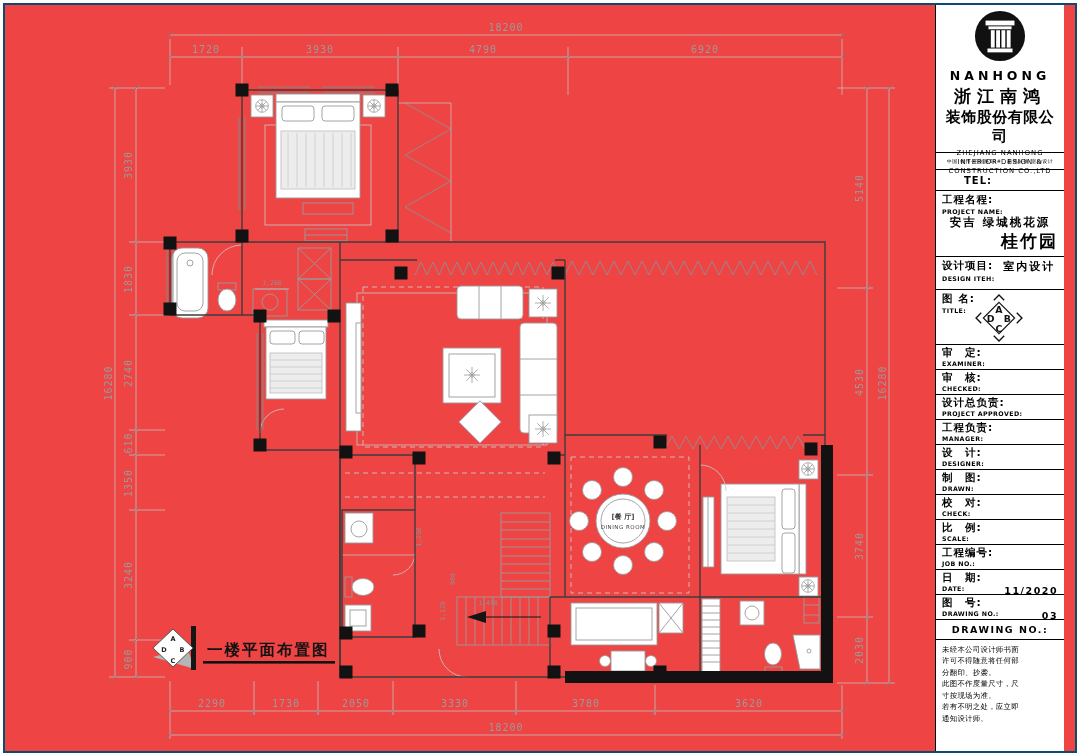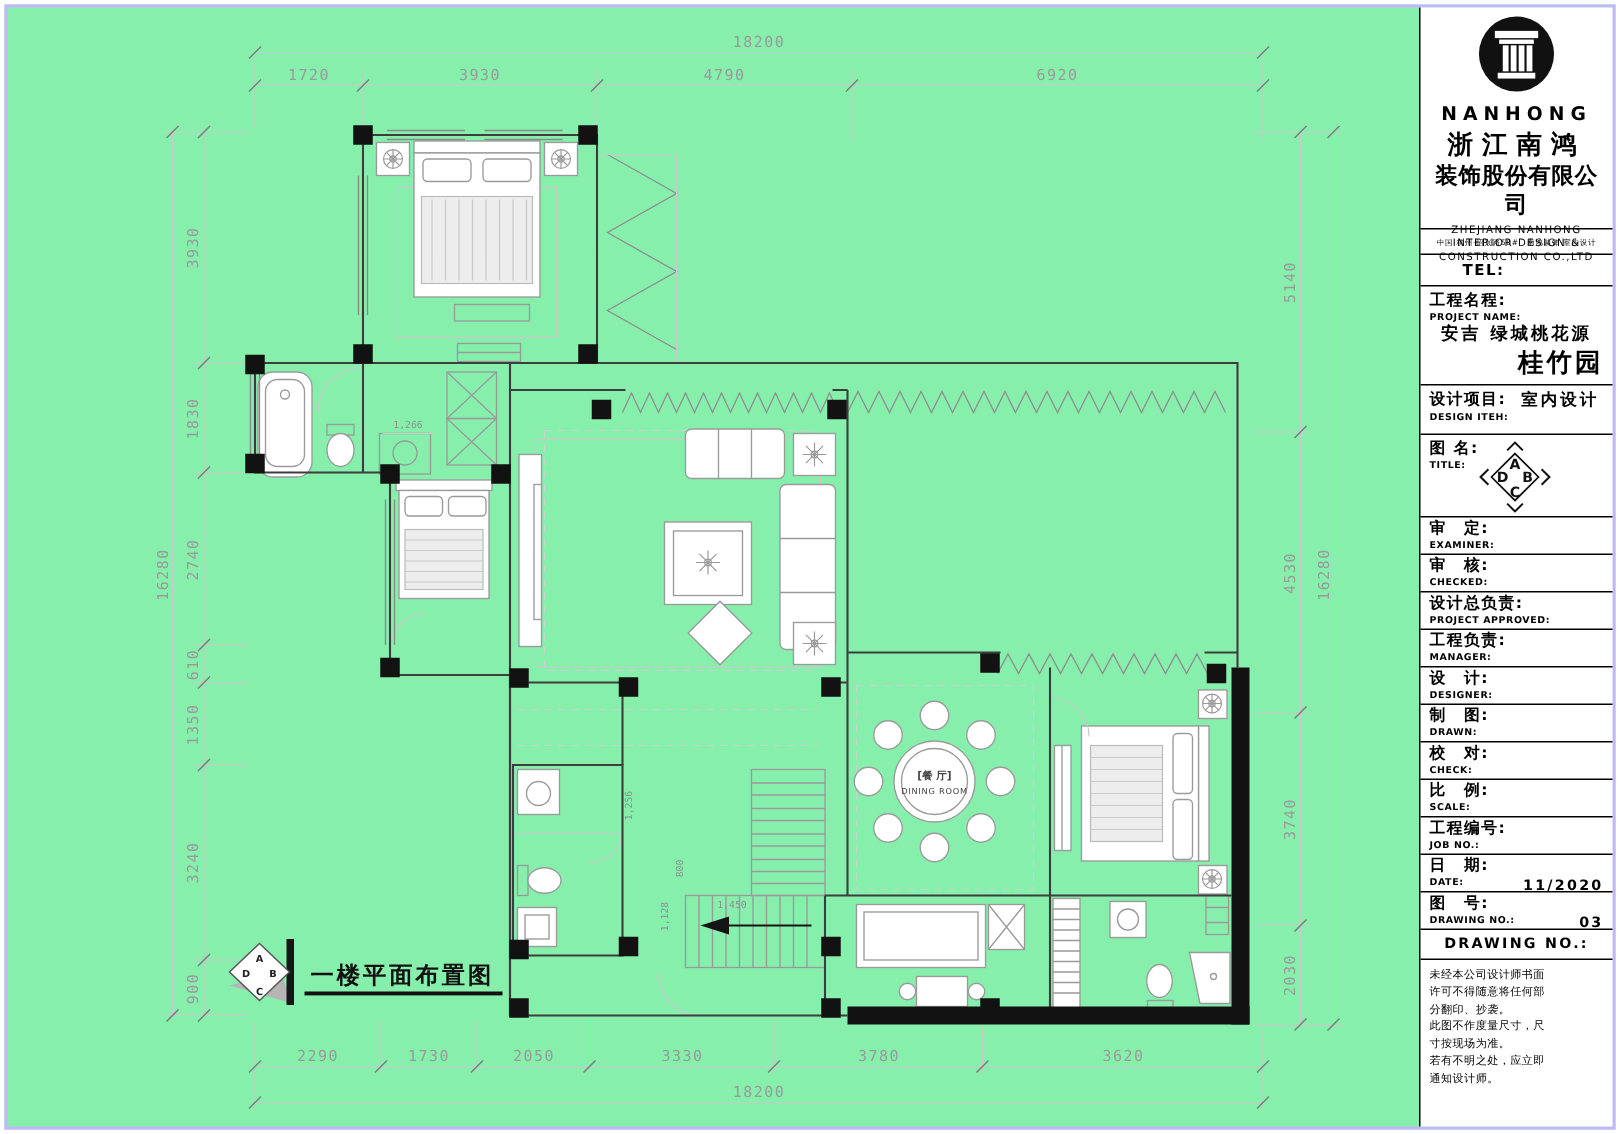--- a/index.html
+++ b/index.html
@@ -1,21 +1,21 @@
 <!DOCTYPE html>
 <html><head>
 <meta charset="utf-8">
 <style>
   html,body{margin:0;padding:0}
   body{width:1080px;height:756px;background:#fff;position:relative;overflow:hidden;
        font-family:"DejaVu Sans","Liberation Sans",sans-serif;color:#000}
-  .sheet{position:absolute;left:3px;top:3px;right:3px;bottom:3px;border:2px solid #c4b5fd;background:#86efac}
+  .sheet{position:absolute;left:3px;top:3px;right:3px;bottom:3px;border:2px solid #0c4a6e;background:#ef4444}
   .plan-svg{position:absolute;left:0;top:0}
   
-  .tb{position:absolute;top:0;right:0;bottom:0;width:129px;border-left:1.5px solid #000;
+  .tb{position:absolute;top:0;right:11px;bottom:0;width:129px;border-left:1.5px solid #000;
       display:flex;flex-direction:column;background:#fff;box-sizing:border-box}
   .tb-sec{border-bottom:1px solid #000;box-sizing:border-box;padding:2px 6px;flex:0 0 auto}
   .s-logo{height:148px;text-align:center;padding-top:5px}
   .brand{font-size:12.5px;font-weight:bold;letter-spacing:4px;margin-top:2px}
   .cn1{font-size:17px;font-weight:bold;letter-spacing:6px;margin-top:2px}
   .cn2{font-size:15px;font-weight:bold;letter-spacing:0.5px}
   .enname{font-size:6.8px;font-weight:normal;letter-spacing:1px;line-height:1.35;margin-top:3px}
   .s-addr{height:17px;display:flex;align-items:center;justify-content:center;font-size:5px;letter-spacing:.5px;padding:0 2px}
   .s-tel{height:21px;font-size:10px;font-weight:bold;display:flex;align-items:center;padding-left:28px;letter-spacing:1px}
   .f-cn{font-size:10.5px;font-weight:bold;letter-spacing:1px}

